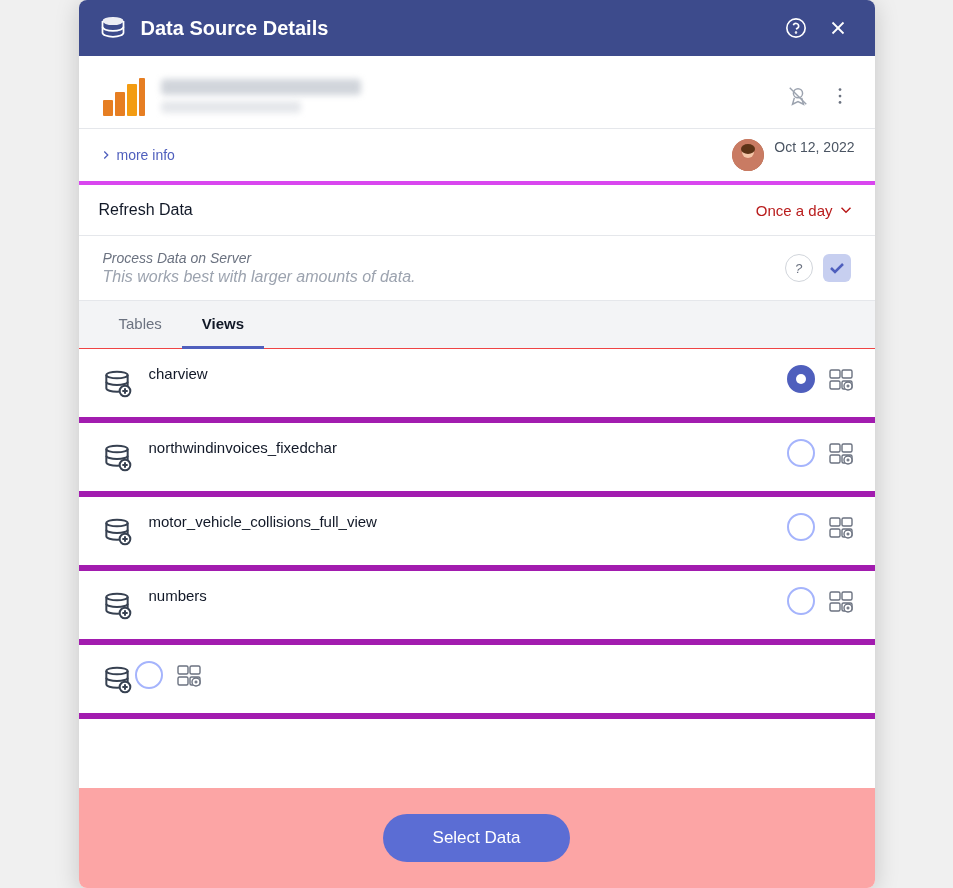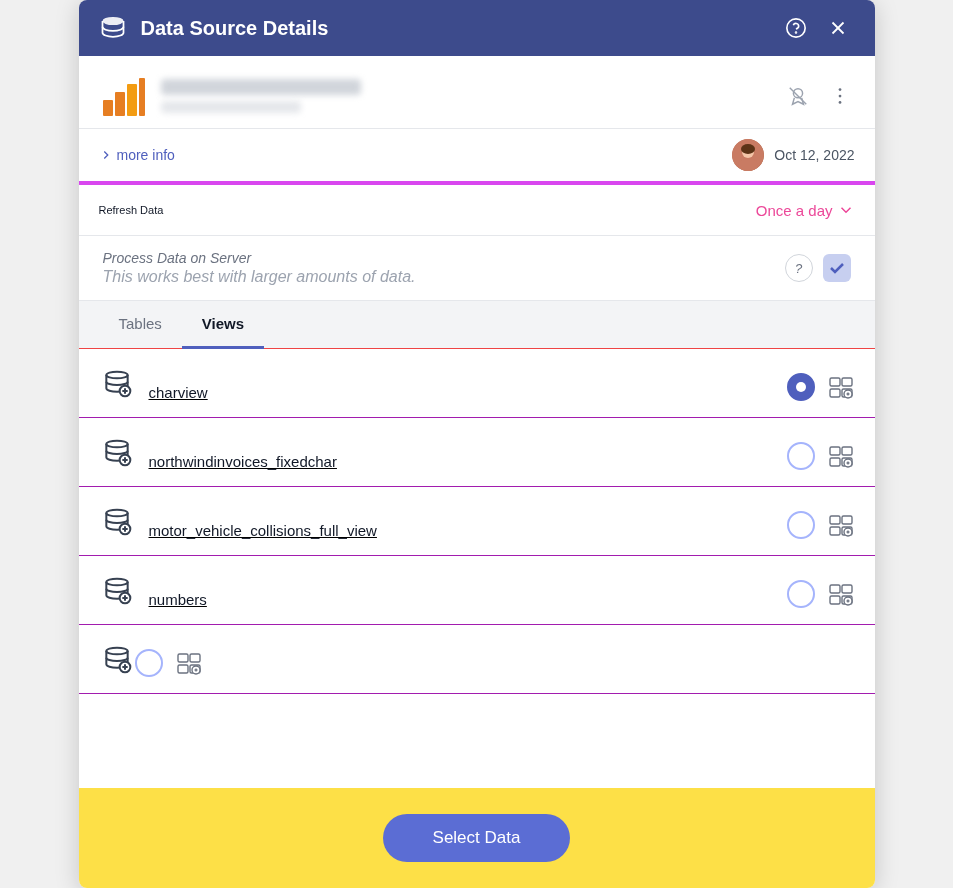--- a/index.html
+++ b/index.html
@@ -114,21 +114,21 @@
       display: flex;
       align-items: center;
       color: #4f5fbd;
       font-size: 14px;
       cursor: pointer;
       gap: 4px;
       text-decoration: none;
     }
     .more-info-right {
       display: flex;
-      align-items: center;
+      align-items: flex-start;
       gap: 10px;
     }
     .avatar-img {
       width: 32px;
       height: 32px;
       border-radius: 50%;
       background: linear-gradient(135deg, #c97b63 0%, #a0522d 100%);
       position: relative;
       overflow: hidden;
     }
@@ -139,30 +139,30 @@
 
     
     .refresh-row {
       display: flex;
       align-items: center;
       justify-content: space-between;
       padding: 16px 20px;
       border-bottom: 1px solid #e5e7eb;
     }
     .refresh-label {
-      font-size: 11px;
+      font-size: 16px;
       color: #111827;
       font-weight: 500;
     }
     .refresh-select {
       display: flex;
       align-items: center;
       gap: 4px;
       font-size: 15px;
-      color: #ec4899;
+      color: #b91c1c;
       cursor: pointer;
     }
 
     
     .process-row {
       display: flex;
       align-items: center;
       justify-content: space-between;
       padding: 14px 24px;
       border-bottom: 1px solid #e5e7eb;
@@ -229,24 +229,23 @@
     }
 
     
     .list-area {
       flex: 1;
       overflow-y: auto;
       background: #fff;
     }
     .list-item {
       display: flex;
-      align-items: flex-end;
+      align-items: flex-start;
       padding: 16px 20px;
-      border-bottom: 1px solid #a21caf;
-      text-decoration: underline;
+      border-bottom: 6px solid #a21caf;
     }
     .list-item-icon {
       width: 36px;
       height: 36px;
       flex-shrink: 0;
       display: flex;
       align-items: center;
       justify-content: center;
       color: #374151;
     }
@@ -286,21 +285,21 @@
     .schema-btn {
       color: #6b7280;
       cursor: pointer;
       display: flex;
       align-items: center;
     }
     .schema-btn svg { width: 28px; height: 28px; }
 
     
     .footer {
-      background: #fde047;
+      background: #fca5a5;
       height: 100px;
       display: flex;
       align-items: center;
       justify-content: center;
       flex-shrink: 0;
     }
     .select-data-btn {
       background: #5b6dd4;
       color: #fff;
       border: none;

